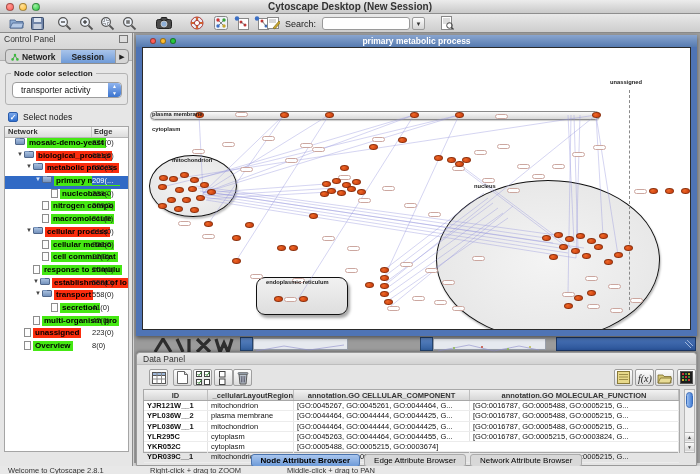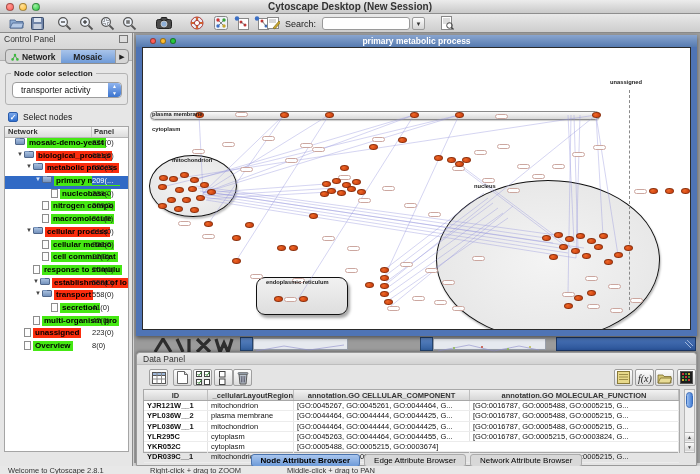--- a/index.html
+++ b/index.html
@@ -271,42 +271,42 @@
         <svg class="net-glyph" viewBox="0 0 10 10">
             <line x1="2" y1="8" x2="5" y2="3" stroke="#2c8f2c" stroke-width="1"></line>
             <line x1="5" y1="3" x2="8" y2="8" stroke="#2c8f2c" stroke-width="1"></line>
             <circle cx="5" cy="2.5" r="1.6" fill="#3dbb3d"></circle>
             <circle cx="2" cy="8" r="1.6" fill="#3dbb3d"></circle>
             <circle cx="8" cy="8" r="1.6" fill="#3dbb3d"></circle>
           </svg>
         <span>Network</span>
       </div>
       <div class="cp-tab sel">
-        <span>Mosaic</span>
+        <span>Session</span>
       </div>
       <div id="cp-tab-arrow">▶</div>
     </div>
 
     <div id="nc-group">
       <span id="nc-legend">Node color selection</span>
       <div id="nc-combo">
         <span>transporter activity</span>
         <div id="nc-stepper">▲<br>▼</div>
       </div>
     </div>
 
     <div id="select-nodes-row">
       <div id="sn-box">✓</div>
       <span id="sn-label">Select nodes</span>
     </div>
 
     <div id="tree-box">
       <div id="tree-head">
         <div id="th-net">Network</div>
-        <div id="th-nodes">Panel</div>
+        <div id="th-nodes">Edge</div>
       </div>
       <div id="tree-rows">
           <div class="trow" style="padding-left: 3px;">
             <span class="tri"></span>
             <span class="fico"></span>
             <span class="tlabel green">mosaic-demo-yeast</span>
             <span class="tcount">874(0)</span>
           </div>
           <div class="trow" style="padding-left: 12px;">
             <span class="tri">▼</span>

